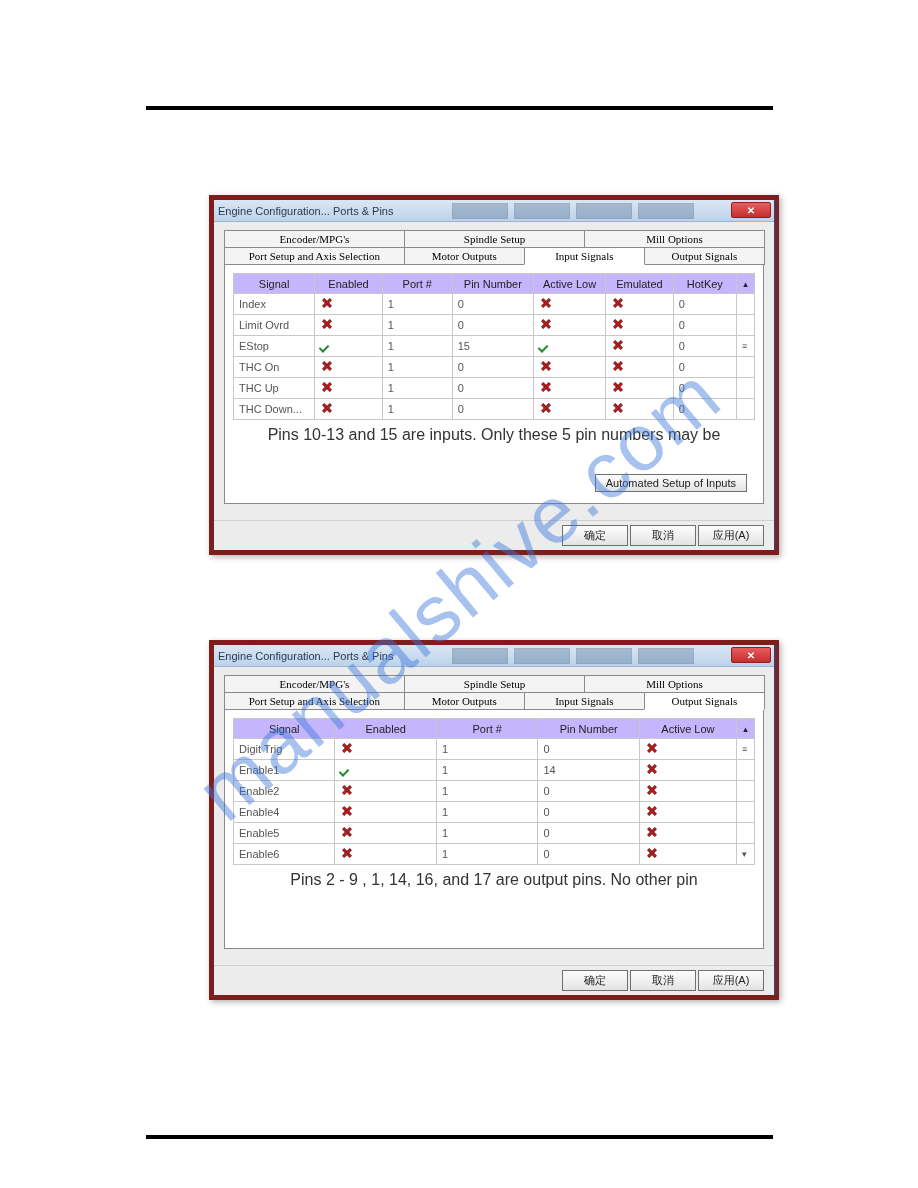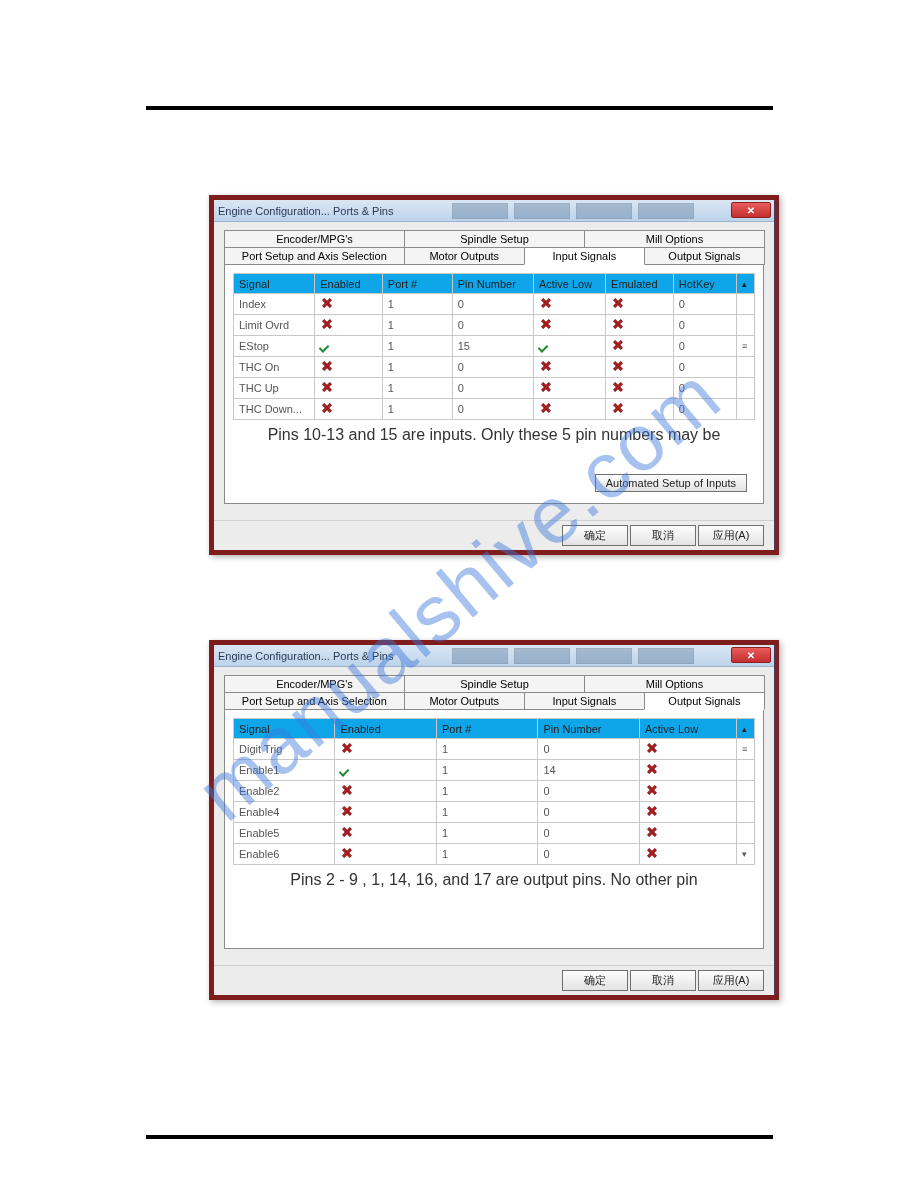--- a/index.html
+++ b/index.html
@@ -86,20 +86,21 @@
   .tabrow { display: flex; font-size: 11px; }
   .tabrow .tab {
     flex: 1;
     border: 1px solid #8a8a8a;
     border-bottom: none;
     background: #f4f4f4;
     text-align: center;
     padding: 2px 0;
     margin-right: -1px;
     cursor: pointer;
+    font-family: Liberation Serif, serif;
   }
   .tabrow .tab.active {
     background: #fff;
     border-bottom: 1px solid #fff;
     position: relative;
     z-index: 2;
   }
   .tabcontent {
     border: 1px solid #8a8a8a;
     background: #fff;
@@ -119,23 +120,24 @@
     border: 1px solid #c8c8c8;
     padding: 3px 5px;
     text-align: left;
     height: 20px;
     color: #555;
     background: #fff;
     overflow: hidden;
     white-space: nowrap;
   }
   table.grid th {
-    background: #0ea5e9;
+    background: #c4b5fd;
     color: #222;
     font-weight: normal;
+    text-align: center;
   }
   .scroll-col { width: 16px; padding:0; background:#e8e8e8; }
   .scroll-cell { background:#e8e8e8; vertical-align: middle; text-align:center; color:#666; padding:0; font-size:9px; }
 
   .mark { display:inline-block; width:14px; height:12px; position: relative; }
   .mark.x::before, .mark.x::after {
     content:''; position:absolute; left:2px; top:5px; width:10px; height:2px;
     background:#b02020; transform: rotate(45deg);
     box-shadow: 0 0 0 0.5px #7a1515;
   }

